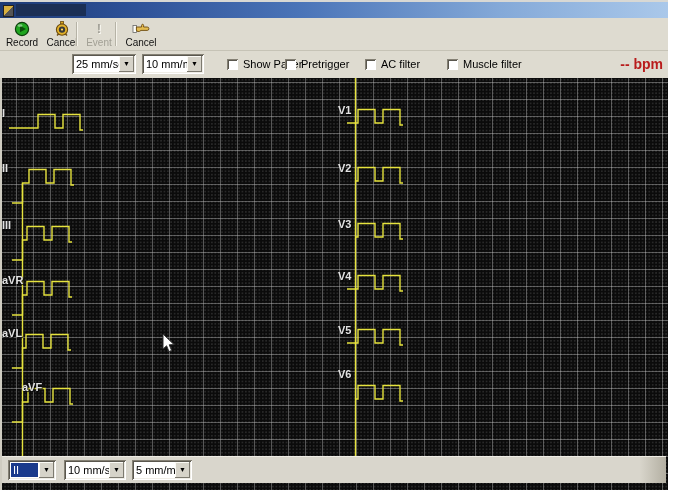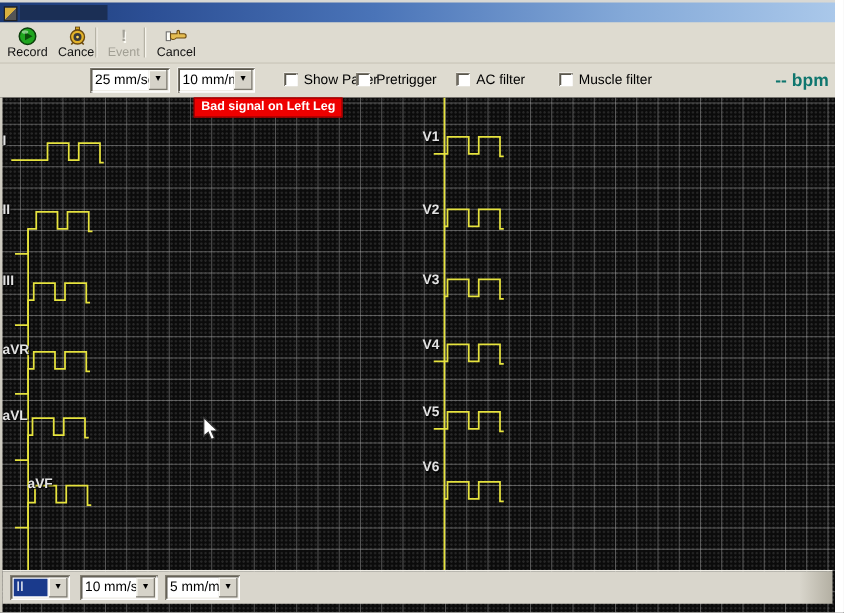--- a/index.html
+++ b/index.html
@@ -40,21 +40,21 @@
   .combo .cbtn{position:absolute;right:2px;top:2px;width:15px;height:16px;background:#d6d3c9;
     box-shadow:inset -1px -1px 0 #7d7a70,inset 1px 1px 0 #fbfaf5;
     font-size:7px;line-height:16px;text-align:center;color:#000;}
   .combo-layout{left:4px;top:3px;width:60px;margin-top:28px;}
   .combo-speed{left:72px;top:3px;width:64px;}
   .combo-gain{left:142px;top:3px;width:62px;}
   .chk{position:absolute;top:7px;height:13px;font-size:11px;color:#000;white-space:nowrap;}
   .chk .box{display:inline-block;width:11px;height:11px;background:#fff;vertical-align:-2px;
     box-shadow:inset 1px 1px 0 #848074,inset -1px -1px 0 #fff,inset 2px 2px 0 #5a574e;margin-right:5px;}
   .chk1{left:227px;} .chk2{left:285px;} .chk3{left:365px;} .chk4{left:447px;}
-  .bpm{position:absolute;right:5px;top:5px;font-size:14px;font-weight:bold;color:#0f766e;}
+  .bpm{position:absolute;right:5px;top:5px;font-size:14px;font-weight:bold;color:#b91c1c;}
 
   
   .ecg{position:absolute;left:0;top:78px;width:668px;height:412px;
     background-color:#0b0b0b;
     background-image:
       linear-gradient(to right,rgba(200,200,200,.40) 1px,transparent 1px),
       linear-gradient(to bottom,rgba(200,200,200,.40) 1px,transparent 1px),
       radial-gradient(rgba(190,190,190,.16) .7px,transparent 1.1px);
     background-size:17px 17px,17px 17px,3.4px 3.4px;
     background-position:16px 0,0 4px,0 0;}
@@ -153,21 +153,20 @@
       <span class="box"></span><span>AC filter</span>
     </label>
     <label class="chk chk4">
       <span class="box"></span><span>Muscle filter</span>
     </label>
     <div class="bpm">-- bpm</div>
   </div>
 
   <div class="ecg">
     <div class="grid-left-edge"></div>
-    <div class="banner">Bad signal on Left Leg</div>
     <svg id="trace-svg" width="668" height="412" viewBox="0 78 668 412">
         <path d="M9 128 H38 V114.5 H55 V128 H63 V114.5 H80 V130 h3" fill="none" stroke="#e6e33e" stroke-width="1.4"></path>
         <path d="M12 203 H22.5 V183 H29 V169.5 H46 V183 H54 V169.5 H71 V185 h3" fill="none" stroke="#e6e33e" stroke-width="1.4"></path>
         <path d="M12 260 H22.5 V240 H27 V226.5 H44 V240 H52 V226.5 H69 V242 h3" fill="none" stroke="#e6e33e" stroke-width="1.4"></path>
         <path d="M12 315 H22.5 V295 H27 V281.5 H44 V295 H52 V281.5 H69 V297 h3" fill="none" stroke="#e6e33e" stroke-width="1.4"></path>
         <path d="M12 368 H22.5 V348 H26 V334.5 H43 V348 H51 V334.5 H68 V350 h3" fill="none" stroke="#e6e33e" stroke-width="1.4"></path>
         <path d="M12 422 H22.5 V402 H28 V388.5 H45 V402 H53 V388.5 H70 V404 h3" fill="none" stroke="#e6e33e" stroke-width="1.4"></path>
         <path d="M347 123 H358 V109.5 H375 V123 H383 V109.5 H400 V125 h3" fill="none" stroke="#e6e33e" stroke-width="1.4"></path>
         <path d="M355.5 181 H358 V167.5 H375 V181 H383 V167.5 H400 V183 h3" fill="none" stroke="#e6e33e" stroke-width="1.4"></path>
         <path d="M355.5 237 H358 V223.5 H375 V237 H383 V223.5 H400 V239 h3" fill="none" stroke="#e6e33e" stroke-width="1.4"></path>

